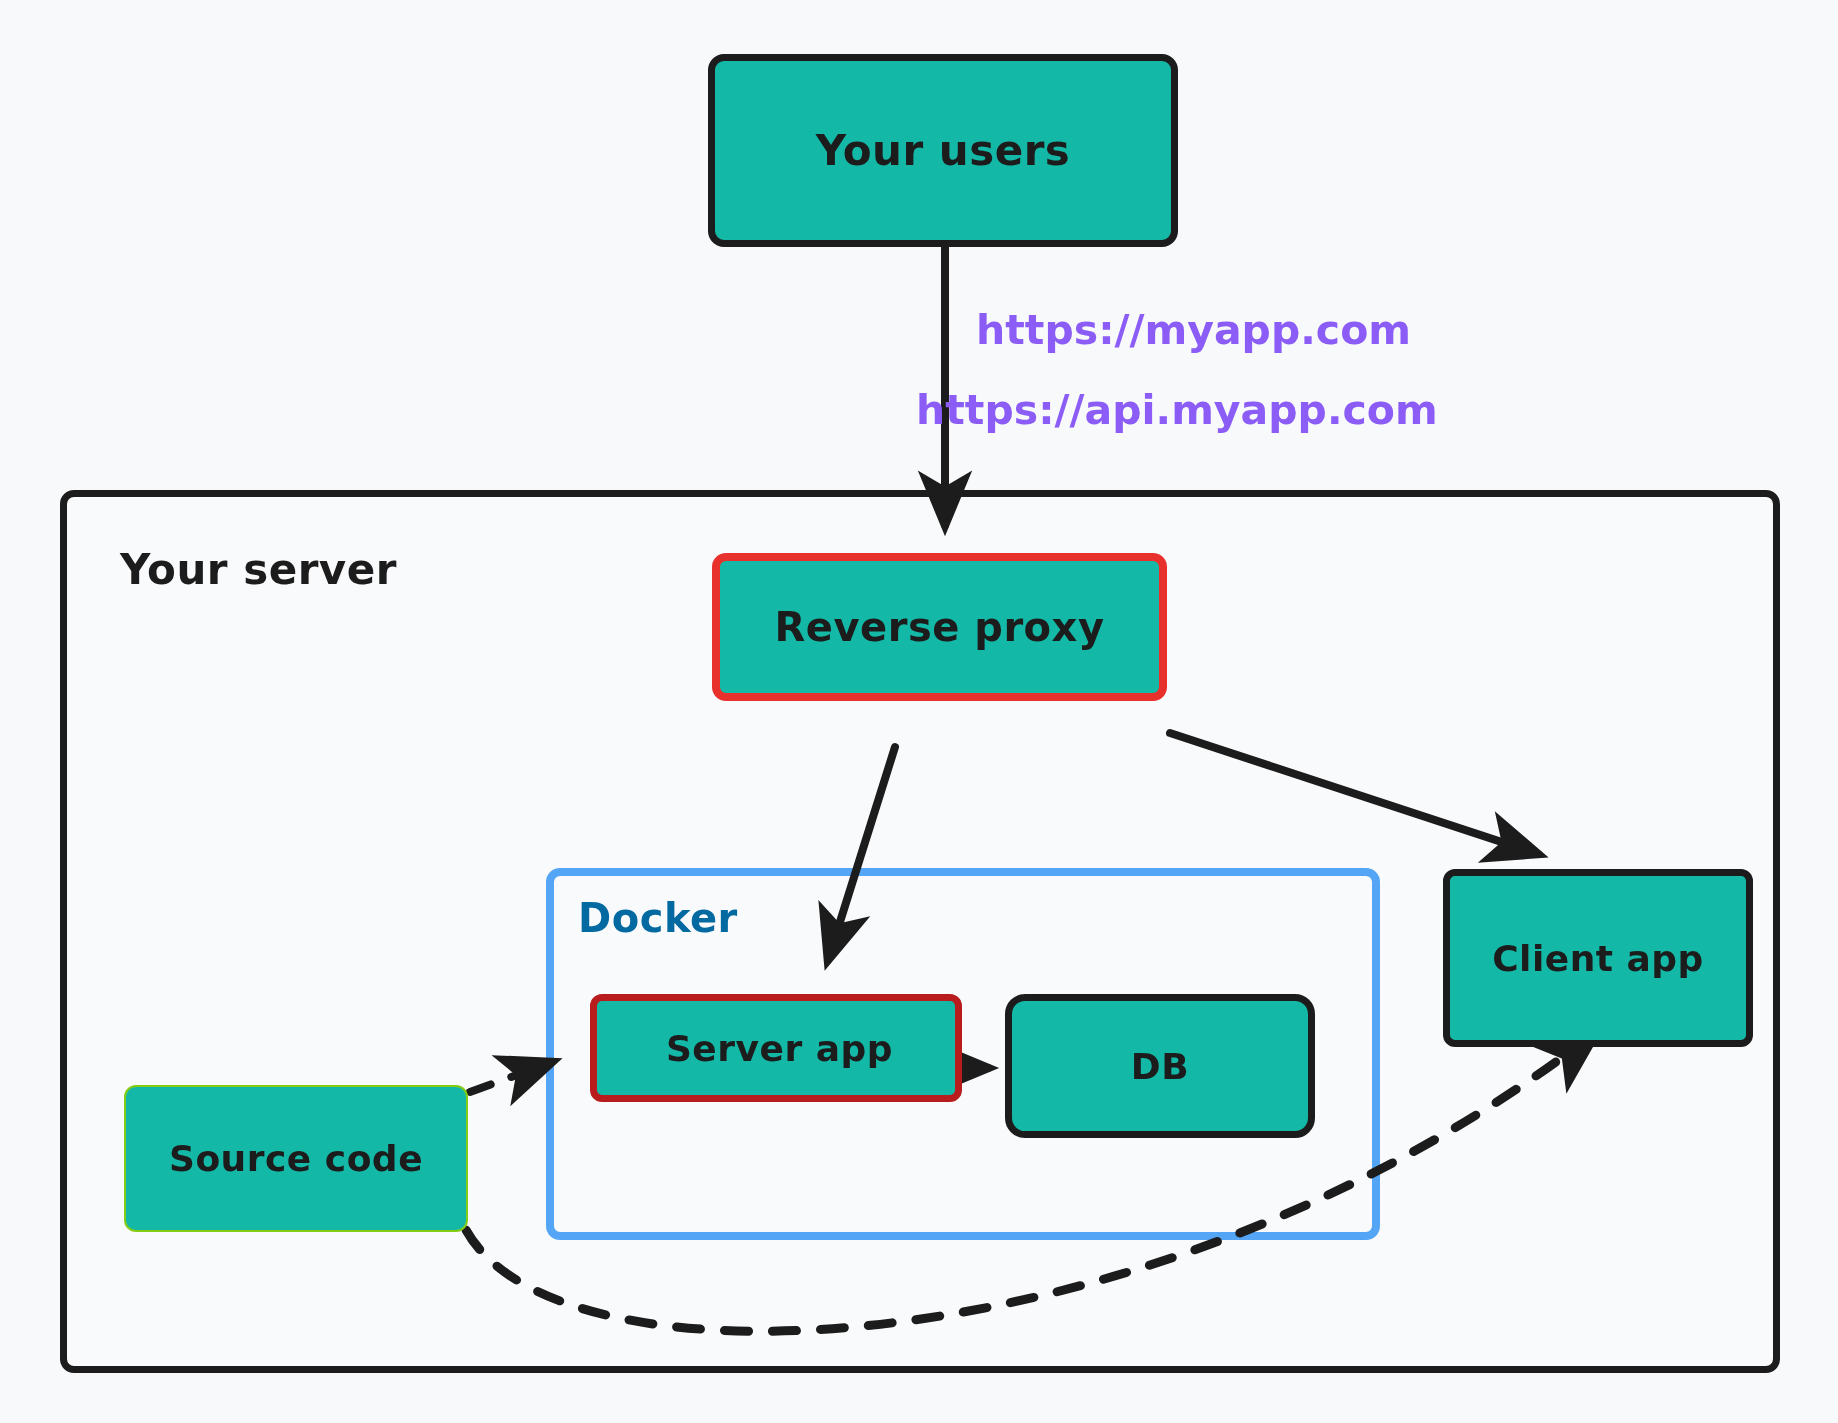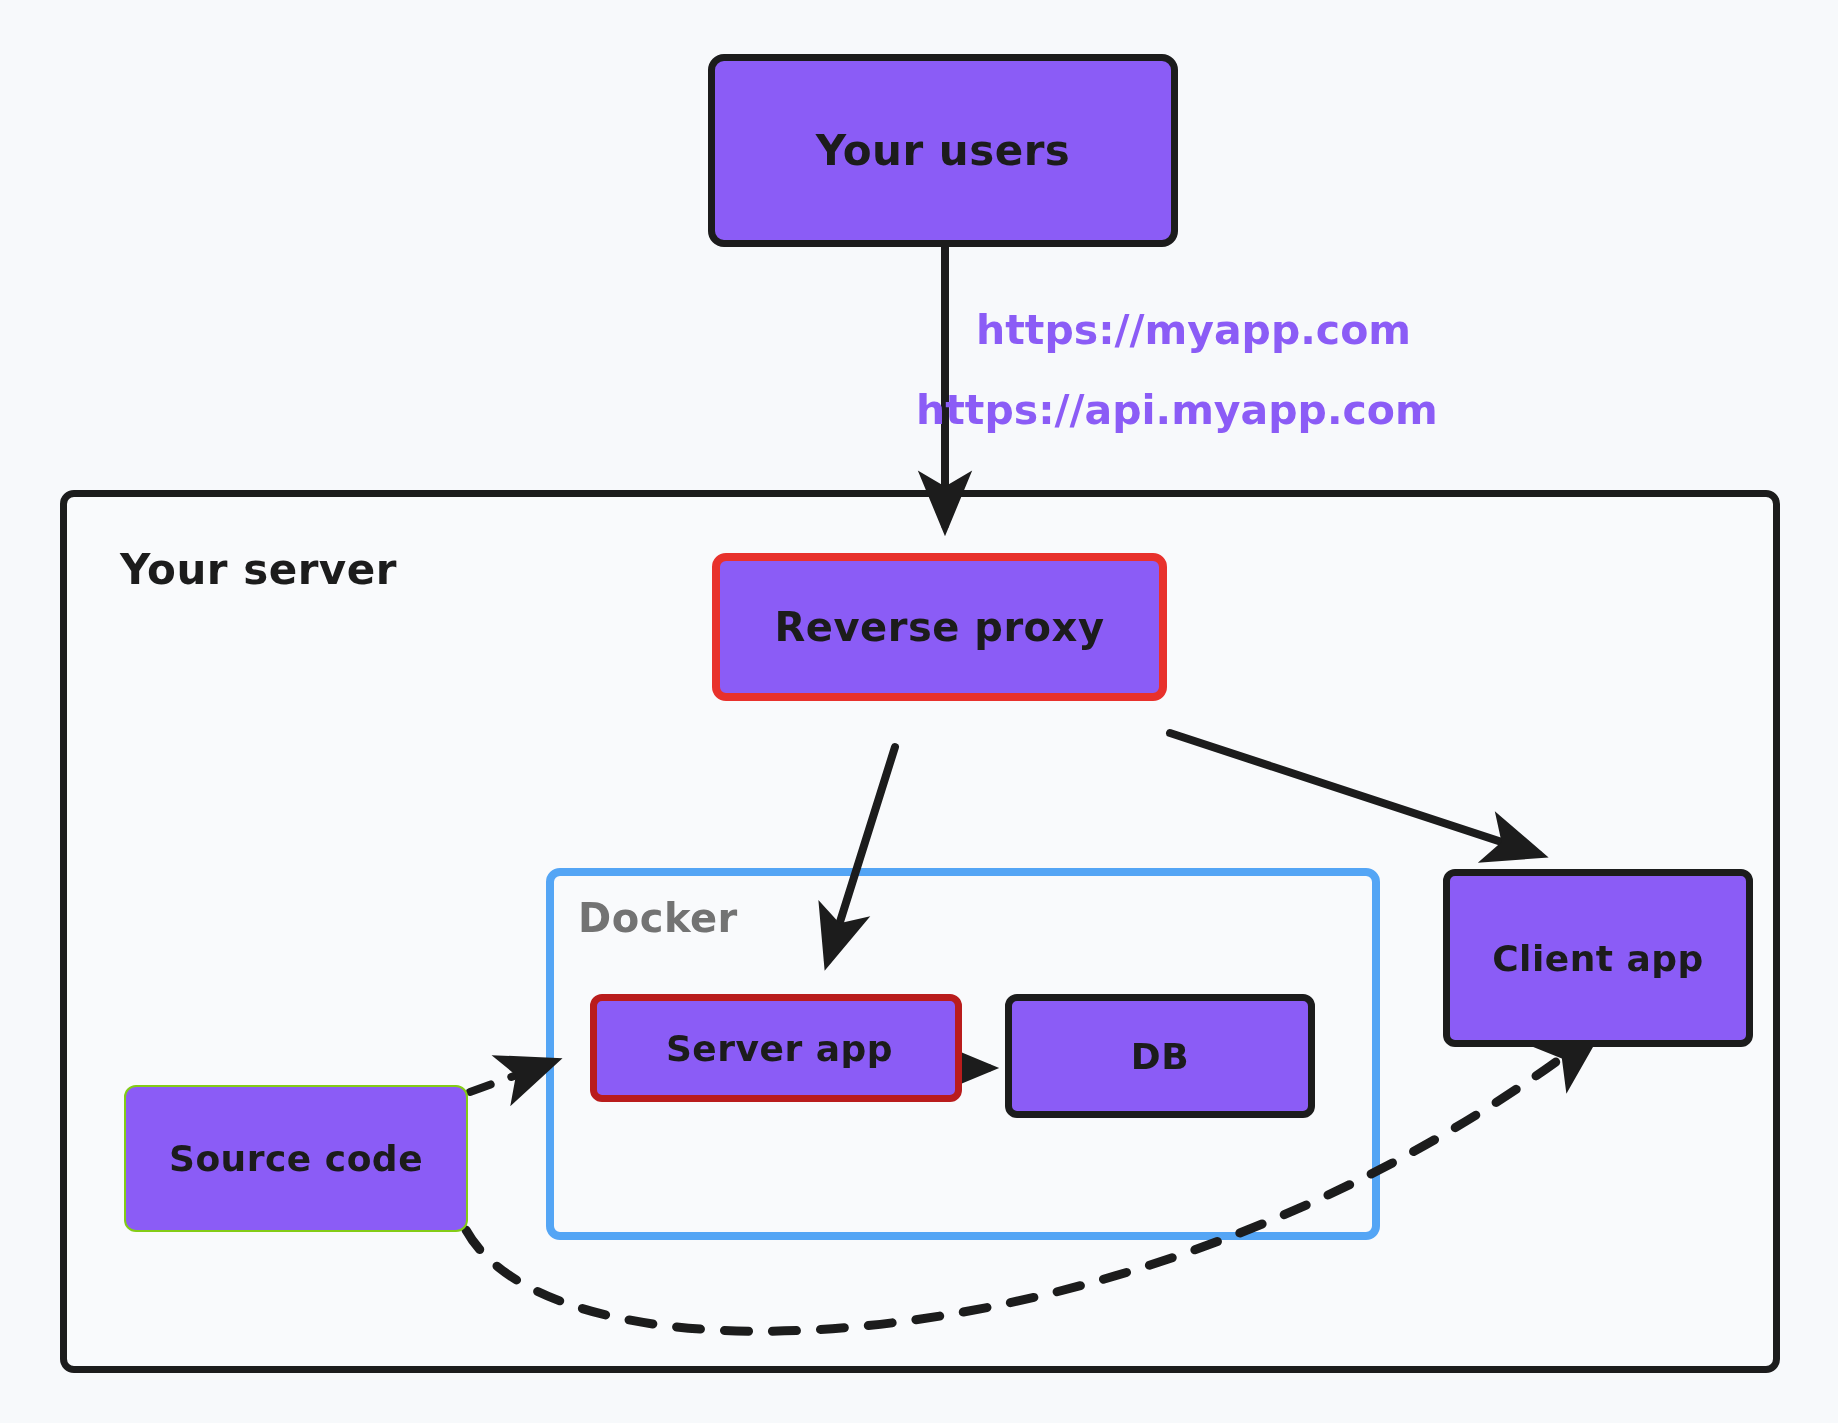--- a/index.html
+++ b/index.html
@@ -25,21 +25,21 @@
     position: absolute;
     top: 0;
     left: 0;
     width: 1838px;
     height: 1423px;
     overflow: visible;
   }
   .node {
     position: absolute;
     box-sizing: border-box;
-    background: #8b5cf6;
+    background: #14b8a6;
     display: flex;
     align-items: center;
     justify-content: center;
     border-style: solid;
   }
   .node-label {
     font-family: "DejaVu Sans", sans-serif;
     font-weight: 700;
     color: #1c1c1c;
     letter-spacing: 0.5px;
@@ -81,37 +81,37 @@
     left: 546px; top: 868px; width: 834px; height: 372px;
     border: 8px solid #54a5f5;
     border-radius: 14px;
     display: block;
     background: #f9fafc;
   }
   #label-docker {
     position: absolute;
     left: 578px; top: 895px;
     font-size: 40px;
-    color: #737373;
+    color: #0369a1;
   }
 
   
   #node-server-app {
     left: 590px; top: 994px; width: 372px; height: 108px;
     border: 7px solid #b91c1c;
     border-radius: 12px;
     padding-left: 7px;
   }
   #node-server-app .node-label { font-size: 36px; }
 
   
   #node-db {
-    left: 1005px; top: 994px; width: 310px; height: 124px;
-    border: 7px solid #1c1c1c;
-    border-radius: 12px;
+    left: 1005px; top: 994px; width: 310px; height: 144px;
+    border: 7px solid #1c1c1c;
+    border-radius: 20px;
   }
   #node-db .node-label { font-size: 36px; }
 
   
   #node-client-app {
     left: 1443px; top: 869px; width: 310px; height: 178px;
     border: 7px solid #1c1c1c;
     border-radius: 12px;
   }
   #node-client-app .node-label { font-size: 36px; }

